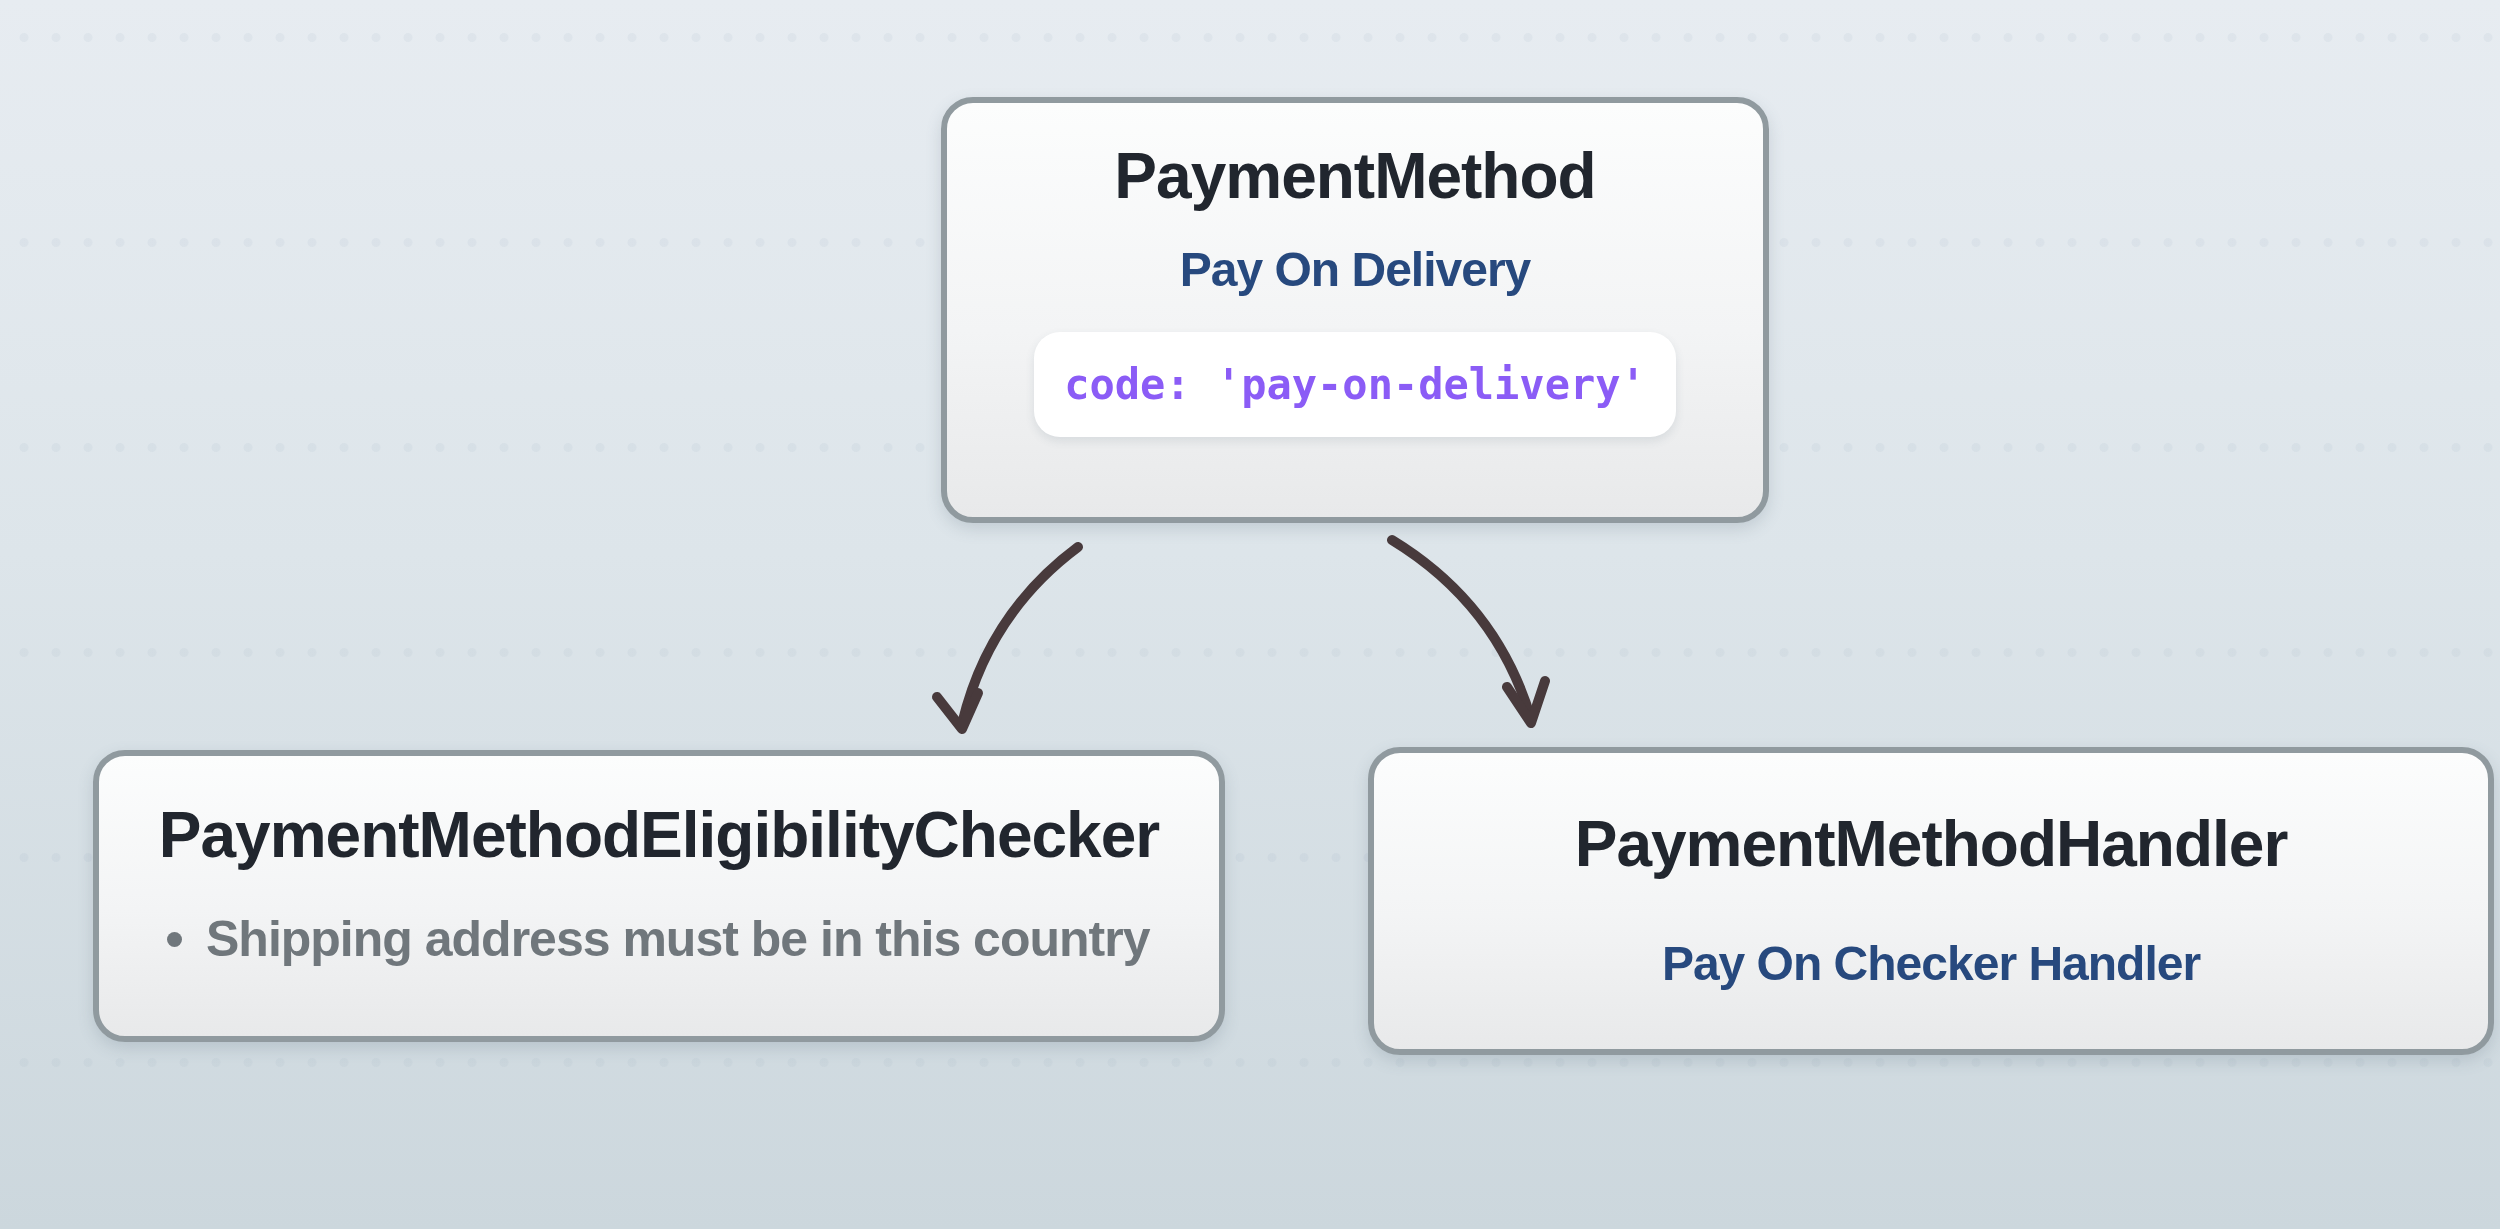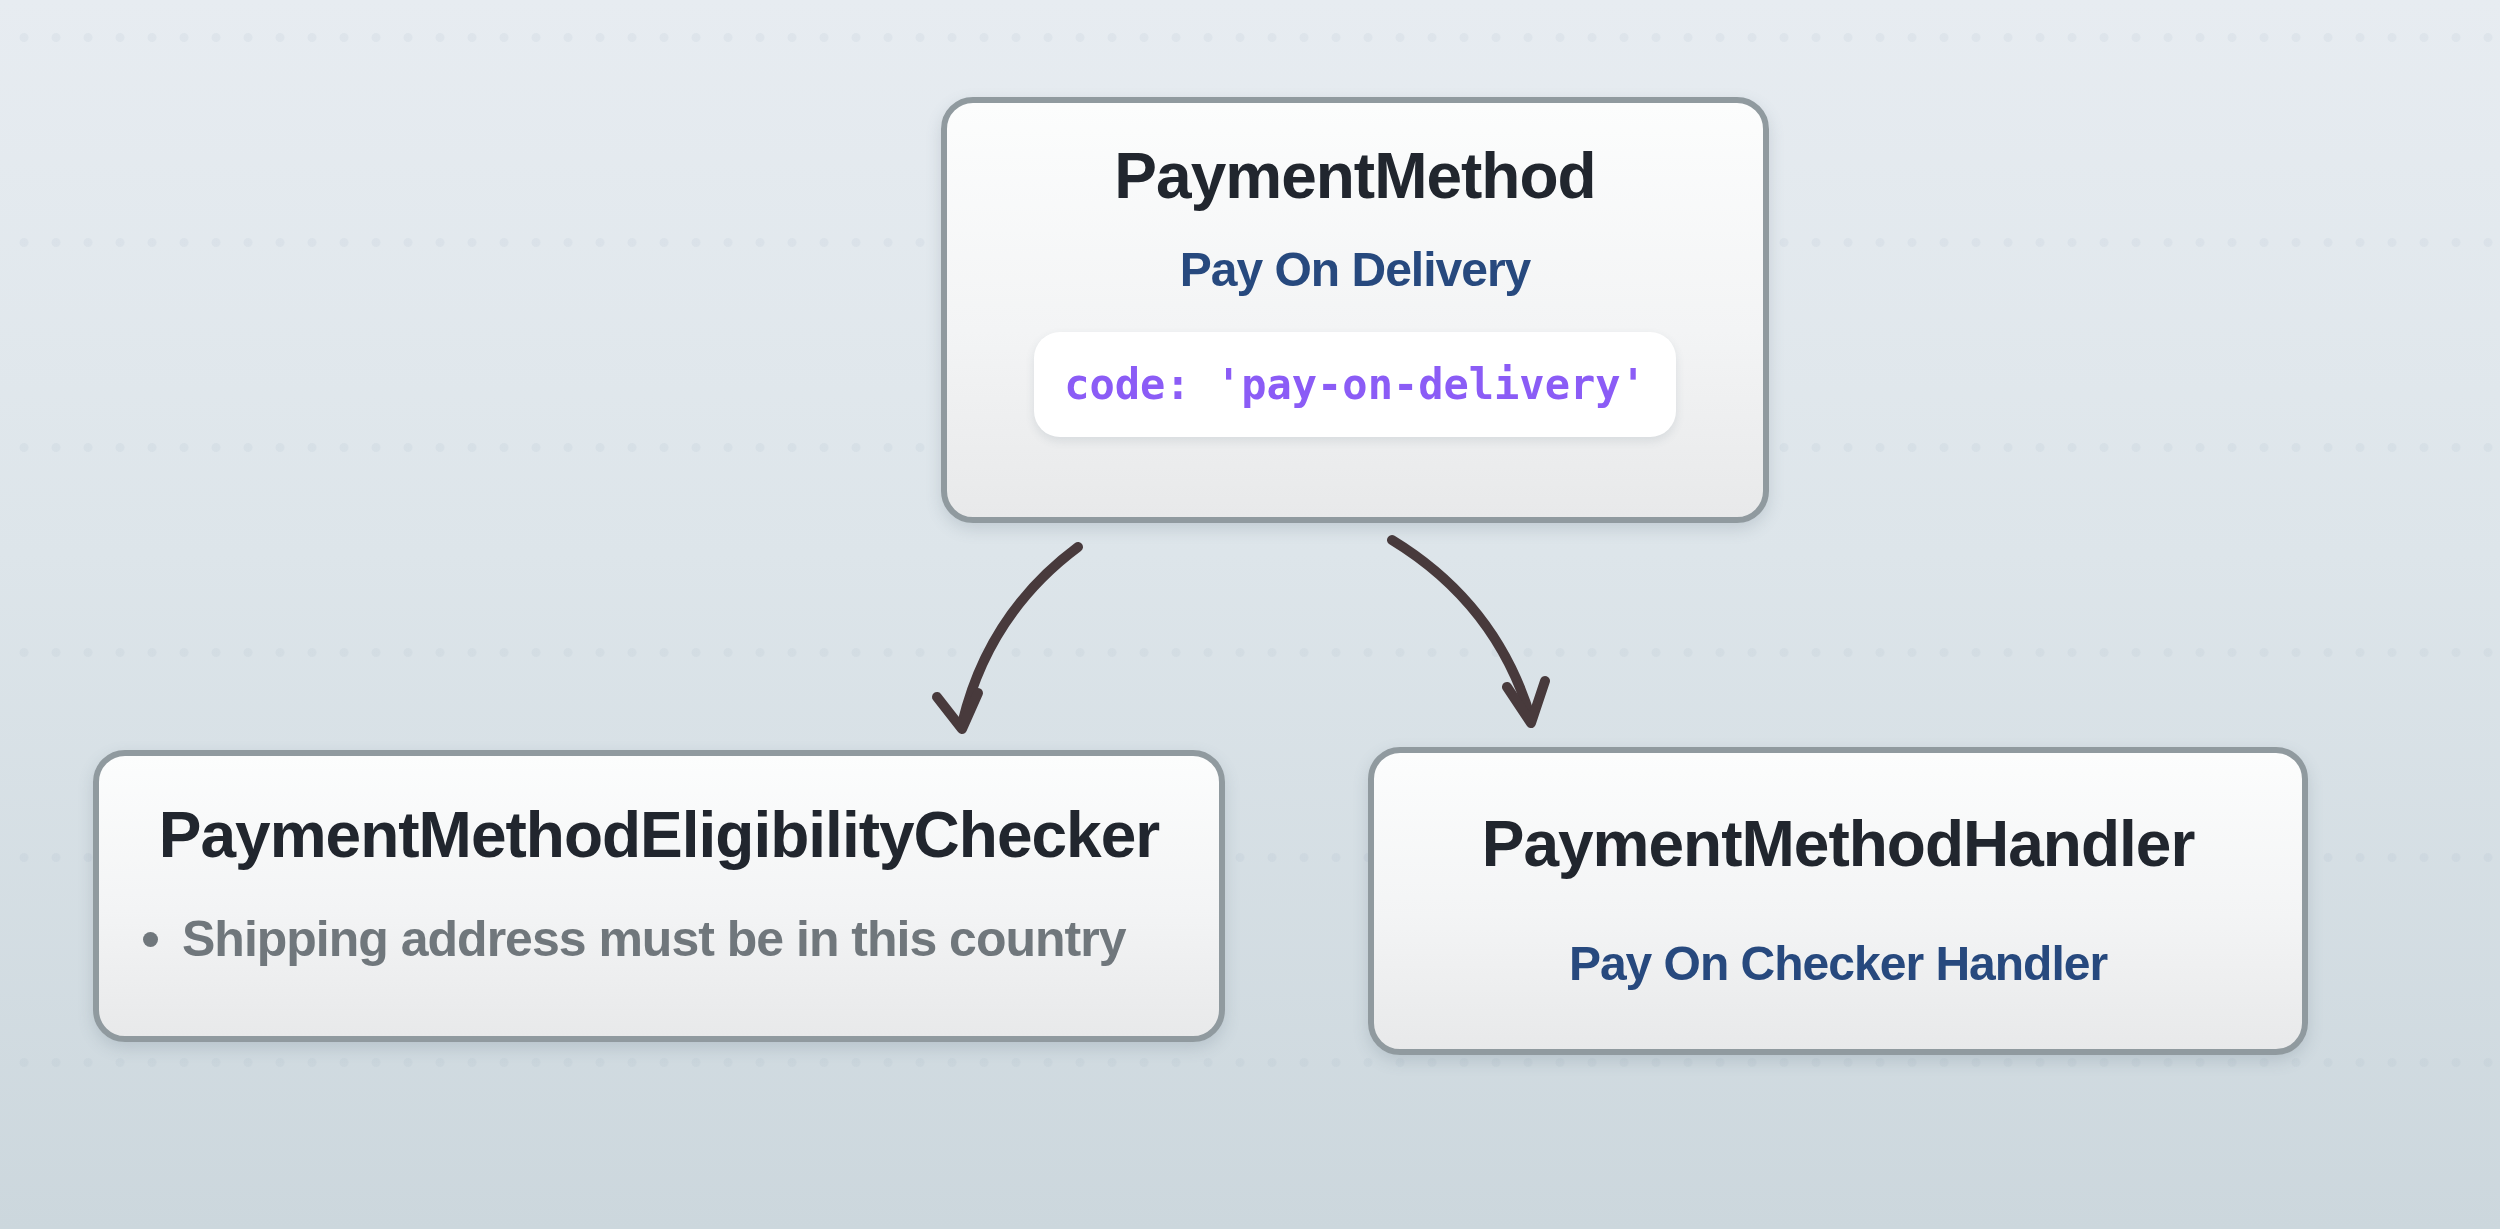--- a/index.html
+++ b/index.html
@@ -81,41 +81,41 @@
     left: 93px; top: 750px;
     width: 1132px; height: 292px;
     padding-top: 44px;
   }
   #node-eligibility-checker .node-subtitle { margin-top: 76px; }
   .rule-row {
     margin-top: 40px;
     align-self: flex-start;
     display: flex;
     align-items: center;
-    padding-left: 44px;
+    padding-left: 68px;
     text-align: left;
   }
   .bullet-dot {
     width: 15px;
     height: 15px;
     border-radius: 50%;
     background: #70777c;
     margin-right: 24px;
     flex: 0 0 auto;
   }
   .rule-text {
     font-size: 50px;
     font-weight: bold;
     letter-spacing: -1px;
     color: #70777c;
     line-height: 1.1;
   }
   #node-handler {
     left: 1368px; top: 747px;
-    width: 940px; height: 308px;
+    width: 1126px; height: 308px;
     padding-top: 56px;
   }
   #node-handler .node-subtitle { margin-top: 56px; }
 </style>
 </head>
 <body>
 
 <div class="watermark"></div>
 
 <svg class="arrow-layer" viewBox="0 0 2500 1229" xmlns="http://www.w3.org/2000/svg">

